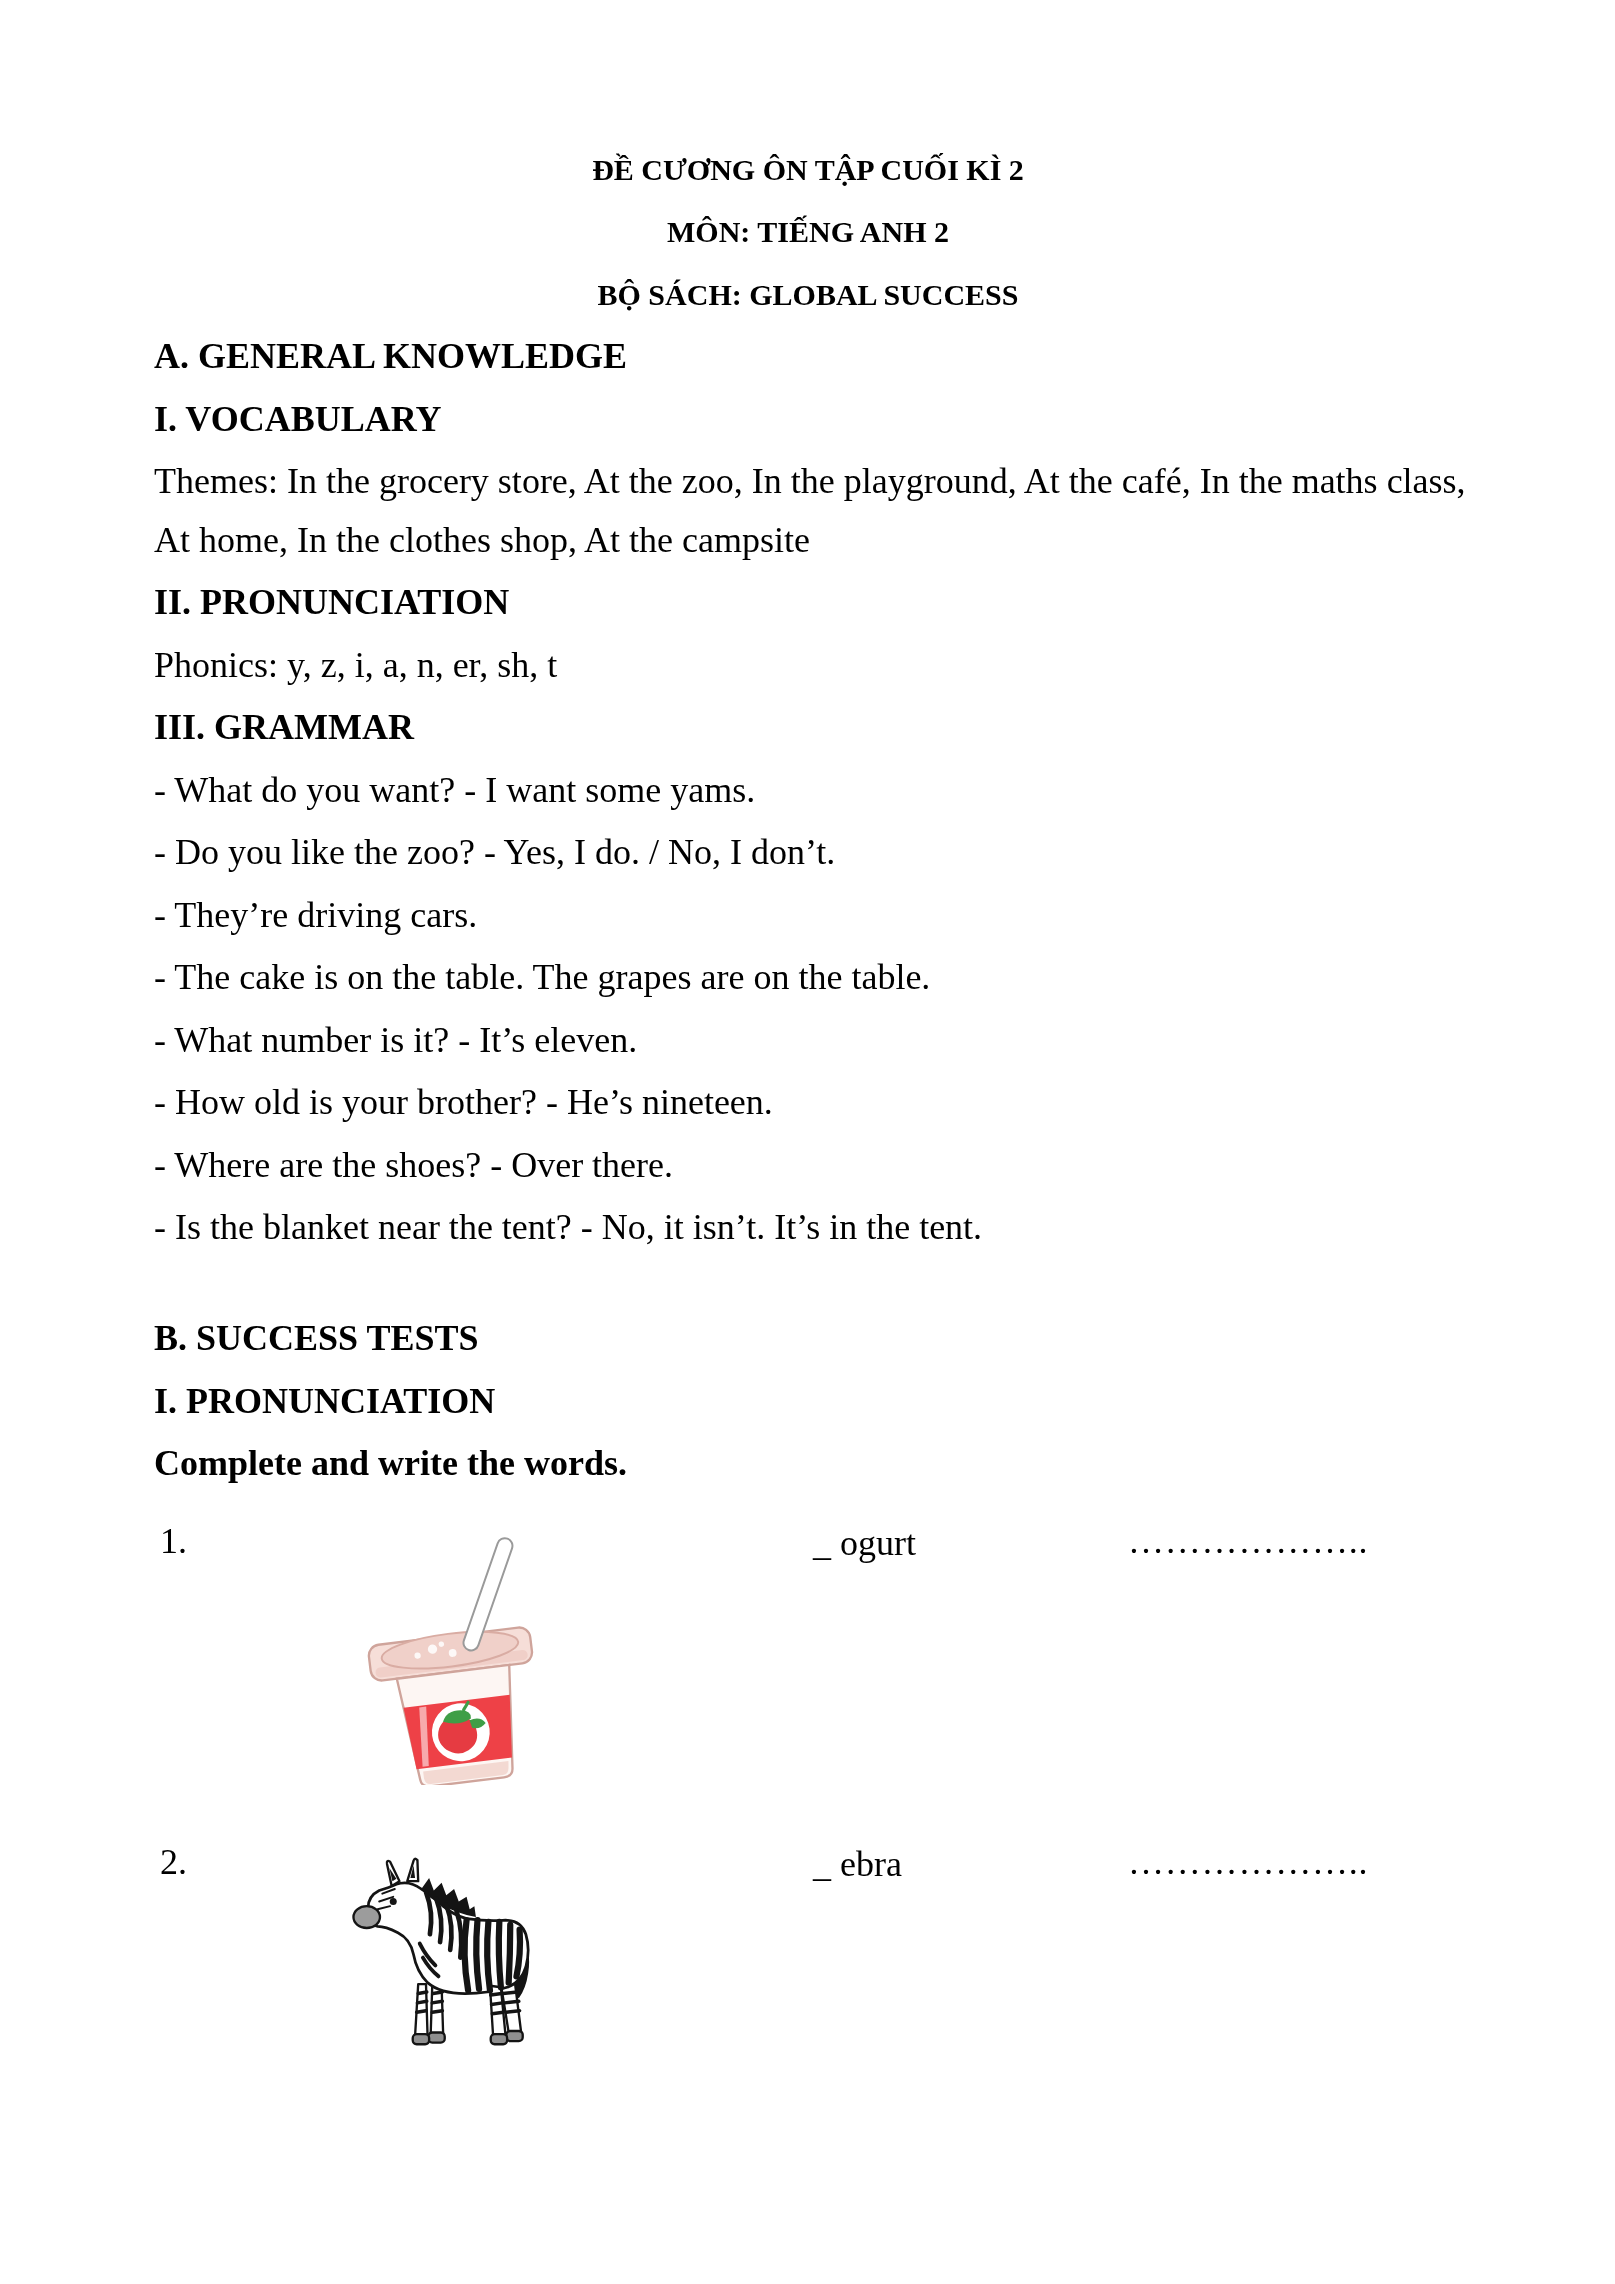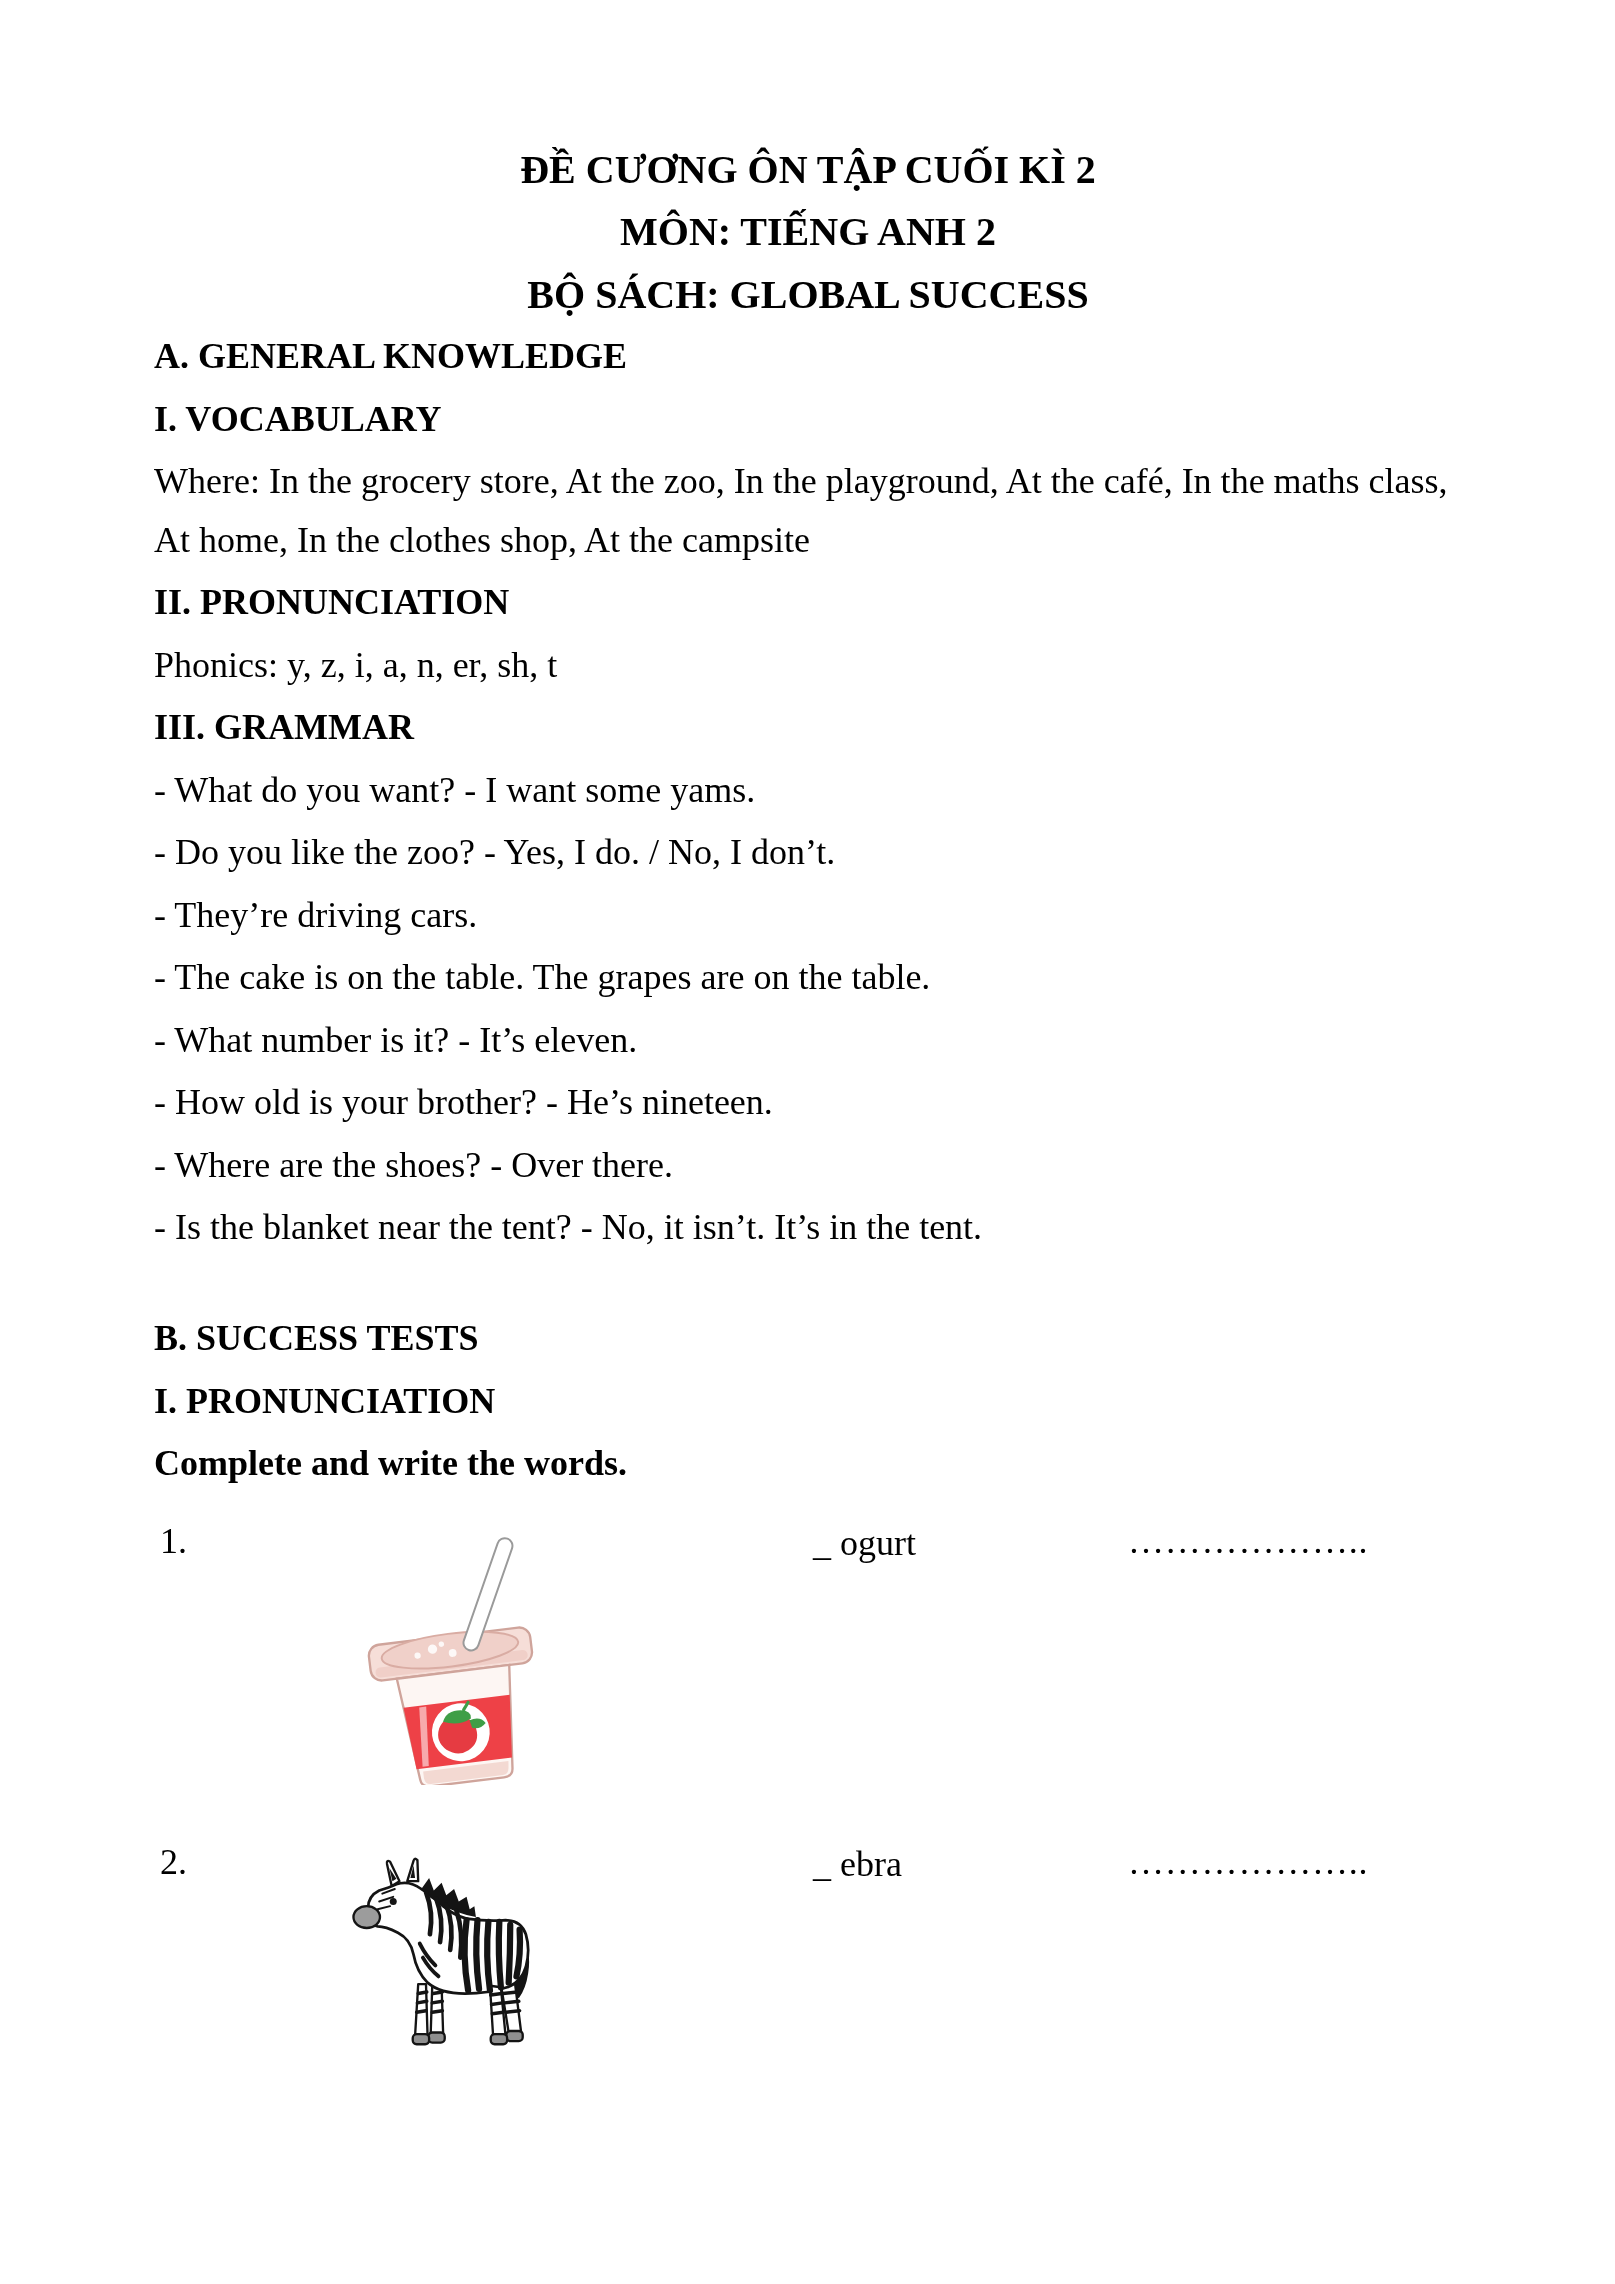--- a/index.html
+++ b/index.html
@@ -14,39 +14,39 @@
   }
   .line{
     position:absolute;
     left:154px;
     right:117px;
     font-size:36px;
     line-height:63px;
     white-space:nowrap;
   }
   .bold{font-weight:bold;}
-  .center{left:0;right:0;text-align:center;font-size:40px;}
+  .center{left:0;right:0;text-align:center;font-size:30px;}
   .ex-row{position:absolute;left:0;width:100%;}
   .ex-num{position:absolute;left:160px;top:0;font-size:36px;line-height:63px;}
   .ex-word{position:absolute;left:813px;top:1.6px;font-size:36px;line-height:63px;white-space:nowrap;}
   .ex-dots{position:absolute;left:1128px;top:0;font-size:36px;line-height:63px;letter-spacing:0.8px;white-space:nowrap;}
   .ex-img{position:absolute;}
 </style>
 </head>
 <body>
 
 <div class="page">
 
   <div class="line center bold" style="top:138px">ĐỀ CƯƠNG ÔN TẬP CUỐI KÌ 2</div>
   <div class="line center bold" style="top:200px">MÔN: TIẾNG ANH 2</div>
   <div class="line center bold" style="top:263px">BỘ SÁCH: GLOBAL SUCCESS</div>
 
   <div class="line bold" style="top:325px">A. GENERAL KNOWLEDGE</div>
   <div class="line bold" style="top:388px">I. VOCABULARY</div>
-  <div class="line" style="top:450px">Where: In the grocery store, At the zoo, In the playground, At the café, In the maths class,</div>
+  <div class="line" style="top:450px">Themes: In the grocery store, At the zoo, In the playground, At the café, In the maths class,</div>
   <div class="line bold" style="top:571px">II. PRONUNCIATION</div>
   <div class="line" style="top:509px">At home, In the clothes shop, At the campsite</div>
   <div class="line bold" style="top:696px">III. GRAMMAR</div>
   <div class="line" style="top:634px">Phonics: y, z, i, a, n, er, sh, t</div>
   <div class="line" style="top:759px">- What do you want? - I want some yams.</div>
   <div class="line" style="top:821px">- Do you like the zoo? - Yes, I do. / No, I don’t.</div>
   <div class="line" style="top:884px">- They’re driving cars.</div>
   <div class="line" style="top:946px">- The cake is on the table. The grapes are on the table.</div>
   <div class="line" style="top:1071px">- How old is your brother? - He’s nineteen.</div>
   <div class="line" style="top:1009px">- What number is it? - It’s eleven.</div>

